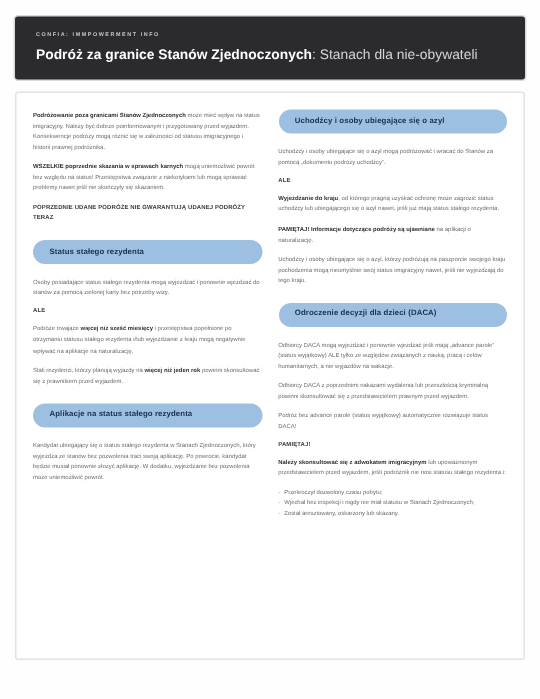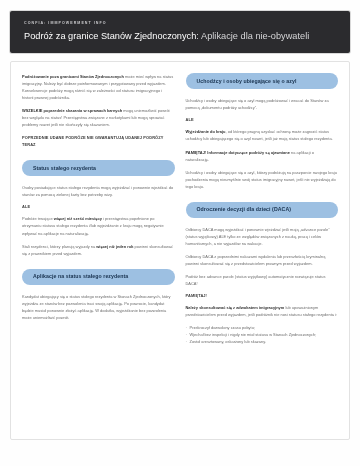--- a/index.html
+++ b/index.html
@@ -35,21 +35,21 @@
     line-height:1;
   }
   .title{
     margin:0;
     font-size:9.2px;
     line-height:1.15;
     color:#ffffff;
     font-weight:400;
     letter-spacing:.02px;
   }
-  .title b{font-weight:400;color:#ffffff;}
+  .title b{font-weight:700;color:#ffffff;}
   .title span{color:#d6d6d8;font-weight:400;}
 
   
   .card{
     margin-top:8px;
     background:#ffffff;
     border:1px solid #e2e2e2;
     border-radius:2px;
     height:379px;
     box-sizing:border-box;
@@ -124,21 +124,21 @@
     color:#6c6c6c;
   }
 </style>
 </head>
 <body>
 
 <div class="page">
 
   <div class="header">
     <div class="eyebrow">CONFIA: IMMPOWERMENT INFO</div>
-    <h1 class="title"><b>Podróż za granice Stanów Zjednoczonych</b><span>: Aplikacje dla nie-obywateli</span></h1>
+    <h1 class="title"><b>Podróż za granice Stanów Zjednoczonych</b><span>: Stanach dla nie-obywateli</span></h1>
   </div>
 
   <div class="card">
 
     <div class="col">
 
       <p class="body lead"><b>Podróżowanie poza granicami Stanów Zjednoczonych</b><span> może mieć wpływ na status imigracyjny. Należy być dobrze poinformowanym i przygotowany przed wyjazdem.  Konsekwencje podróży mogą różnić się w zależności od statusu imigracyjnego i historii prawnej podróżnika.</span></p>
 
       <p class="body lead"><b>WSZELKIE poprzednie skazania w sprawach karnych</b><span> mogą uniemożliwić powrót bez względu na status! Przestępstwa związane z narkotykami lub mogą sprawiać problemy nawet jeśli nie skończyły się skazaniem.</span></p>
 

